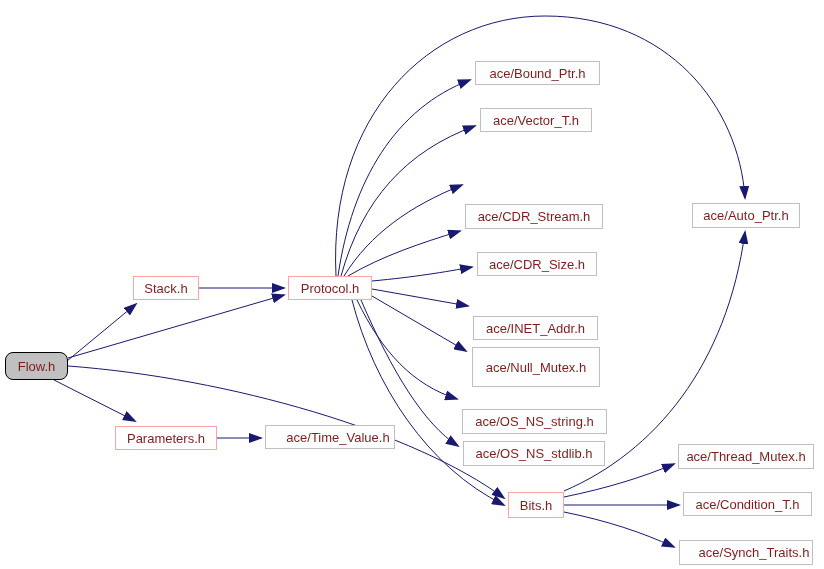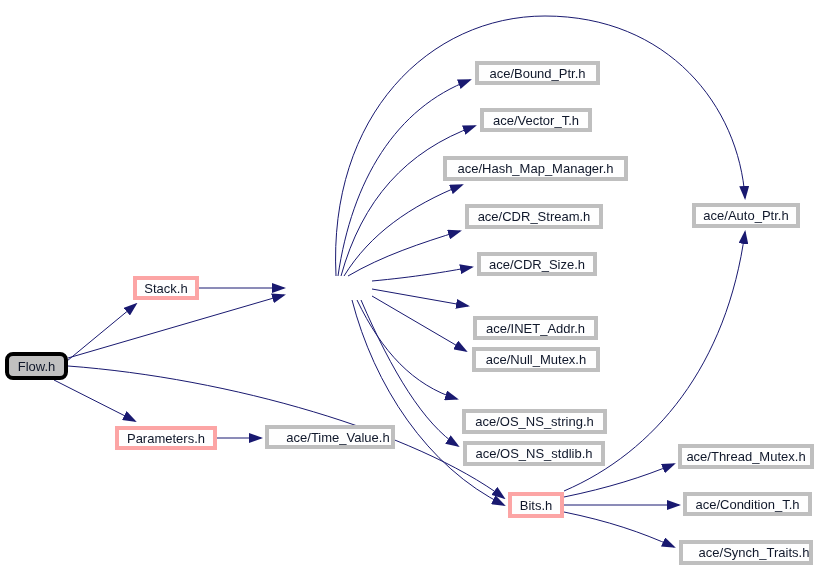--- a/index.html
+++ b/index.html
@@ -1,21 +1,21 @@
 <!DOCTYPE html>
 <html><head>
 <meta charset="utf-8">
 <style>
   html,body{margin:0;padding:0;background:#fff;}
   #canvas{position:relative;width:824px;height:569px;background:#ffffff;overflow:hidden;
           font-family:"Liberation Sans",sans-serif;}
   #edges{position:absolute;left:0;top:0;width:824px;height:569px;}
-  .node{position:absolute;box-sizing:border-box;background:#fefefe;border:4px solid #fca5a5;
+  .node{position:absolute;box-sizing:border-box;background:#fefefe;border:1px solid #fca5a5;
         display:flex;align-items:center;justify-content:center;white-space:nowrap;
-        font-size:13px;color:#0f172a;z-index:2;}
+        font-size:13px;color:#7f1d1d;z-index:2;}
   .node.external{border-color:#bfbfbf;}
   .node.root{background:#c0c0c0;border-color:#000;border-radius:8px;}
   path.edge{fill:none;stroke:#191970;stroke-width:1;}
 </style>
 </head>
 <body>
 
 <div id="canvas">
 
   <svg id="edges" viewBox="0 0 824 569">
@@ -42,29 +42,29 @@
     <path class="edge" d="M 352,300 C 374,385 427,467 504,505" marker-end="url(#arrow)"></path>
     <path class="edge" d="M 217,438 L 261,438" marker-end="url(#arrow)"></path>
     <path class="edge" d="M 564,491 C 655,452 727,365 745,232" marker-end="url(#arrow)"></path>
     <path class="edge" d="M 564,497 C 608,488 643,477 674,464" marker-end="url(#arrow)"></path>
     <path class="edge" d="M 564,505 L 679,505" marker-end="url(#arrow)"></path>
     <path class="edge" d="M 564,512 C 608,521 641,532 674,547" marker-end="url(#arrow)"></path>
   </svg>
 
   <div class="node root" style="left:5px;  top:352px;width:63px; height:28px;">Flow.h</div>
   <div class="node project" style="left:133px;top:276px;width:66px; height:24px;">Stack.h</div>
+  <div class="node project" style="left:288px;top:276px;width:84px; height:24px;">Protocol.h</div>
   <div class="node project" style="left:115px;top:426px;width:102px;height:24px;">Parameters.h</div>
   <div class="node external" style="left:265px;top:425px;width:130px;height:24px;padding-left:16px;">ace/Time_Value.h</div>
   <div class="node external" style="left:475px;top:61px; width:125px;height:24px;">ace/Bound_Ptr.h</div>
   <div class="node external" style="left:480px;top:108px;width:112px;height:24px;">ace/Vector_T.h</div>
-  <div class="node external" style="left:443px;top:156px;width:185px;height:25px;">ace/Hash_Map_Manager.h</div>
   <div class="node external" style="left:465px;top:204px;width:138px;height:25px;">ace/CDR_Stream.h</div>
   <div class="node external" style="left:477px;top:252px;width:120px;height:24px;">ace/CDR_Size.h</div>
   <div class="node external" style="left:473px;top:316px;width:125px;height:24px;">ace/INET_Addr.h</div>
-  <div class="node external" style="left:472px;top:347px;width:128px;height:25px;">ace/Null_Mutex.h</div>
+  <div class="node external" style="left:472px;top:347px;width:128px;height:40px;">ace/Null_Mutex.h</div>
   <div class="node external" style="left:462px;top:409px;width:145px;height:25px;text-align:right;">ace/OS_NS_string.h</div>
   <div class="node external" style="left:463px;top:441px;width:142px;height:25px;">ace/OS_NS_stdlib.h</div>
   <div class="node project" style="left:508px;top:492px;width:56px; height:26px;">Bits.h</div>
   <div class="node external" style="left:692px;top:203px;width:108px;height:25px;">ace/Auto_Ptr.h</div>
   <div class="node external" style="left:678px;top:444px;width:136px;height:25px;">ace/Thread_Mutex.h</div>
   <div class="node external" style="left:683px;top:492px;width:129px;height:24px;">ace/Condition_T.h</div>
   <div class="node external" style="left:679px;top:540px;width:134px;height:25px;padding-left:16px;">ace/Synch_Traits.h</div>
 
 </div>
 

